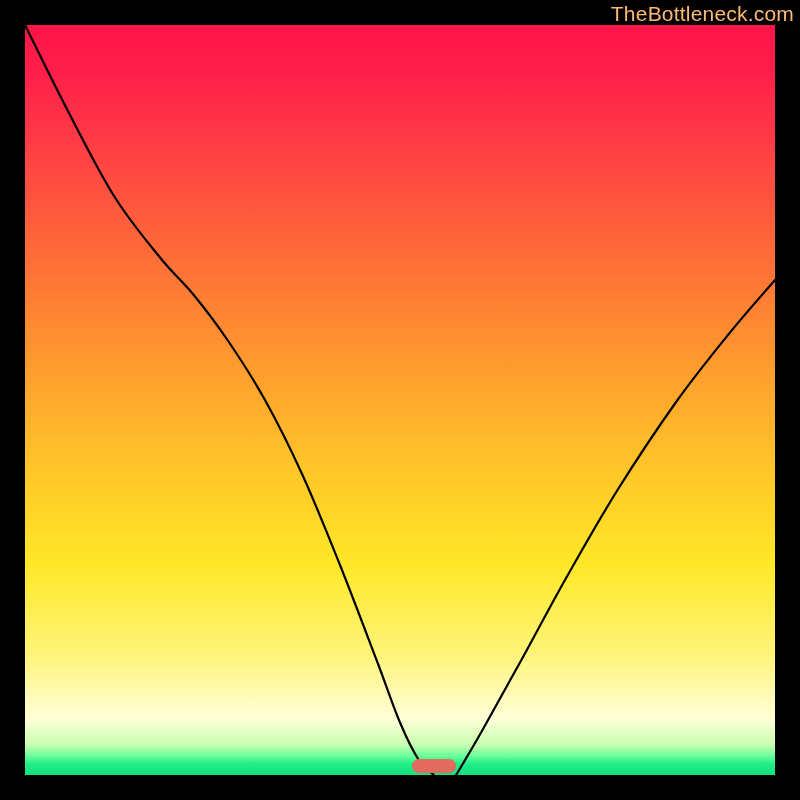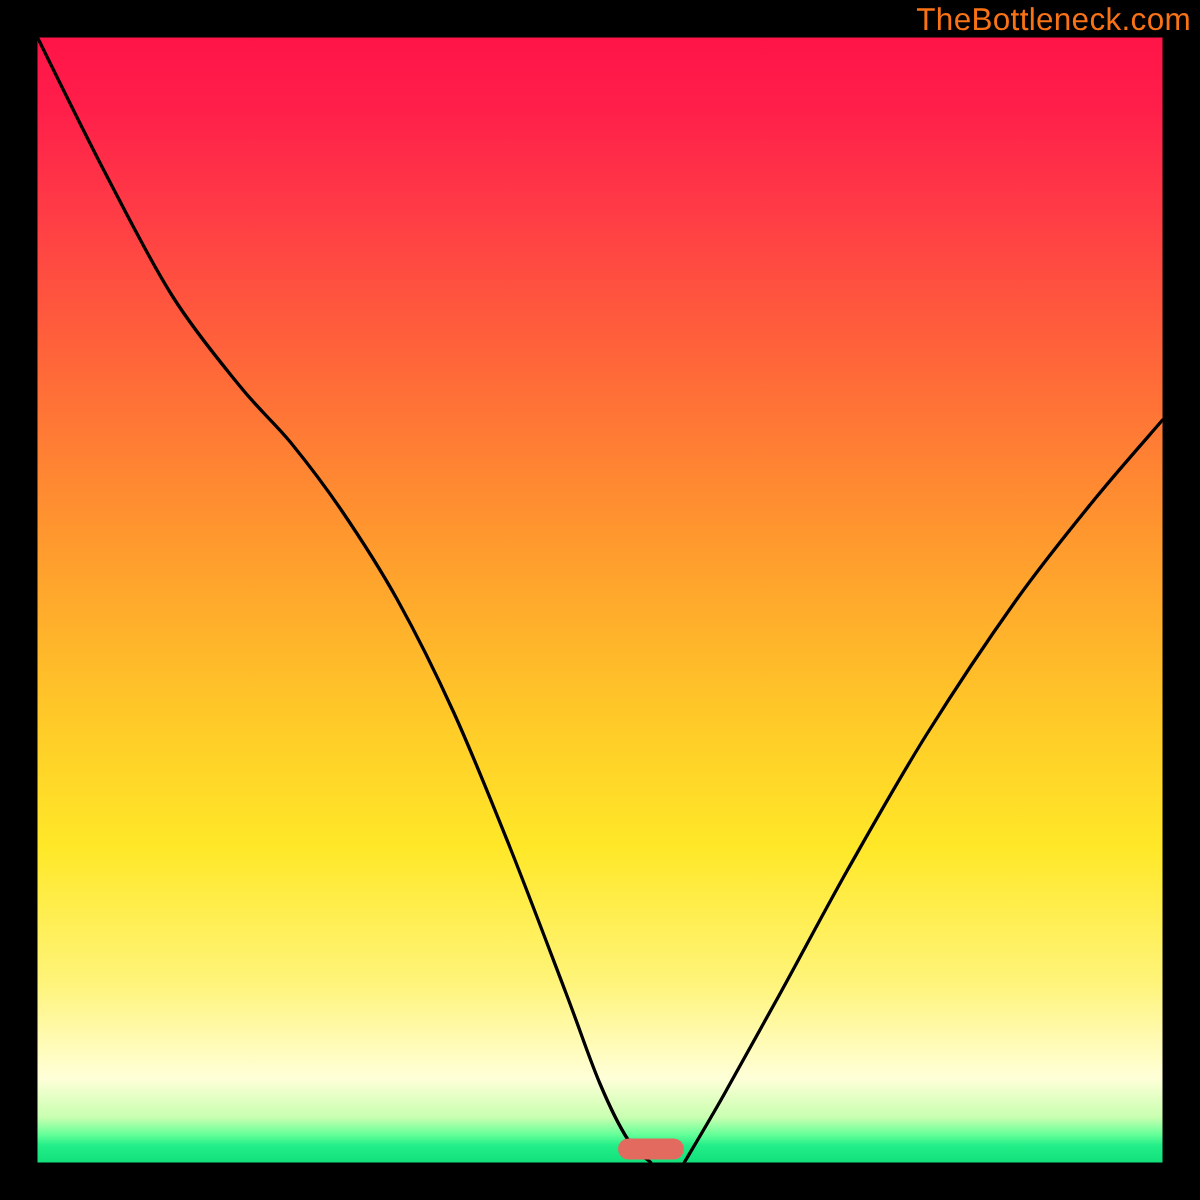--- a/index.html
+++ b/index.html
@@ -48,21 +48,21 @@
     position: absolute;
     width: 44px;
     height: 14px;
     border-radius: 7px;
     background: #e26a5e;
   }
   .watermark {
     position: absolute;
     top: 2px;
     right: 6px;
-    color: #f97316;
+    color: #fdba74;
     font-size: 21px;
     letter-spacing: 0.2px;
     font-weight: 500;
     user-select: none;
   }
   svg.curve {
     position: absolute;
     left: 0;
     top: 0;
     width: 750px;

